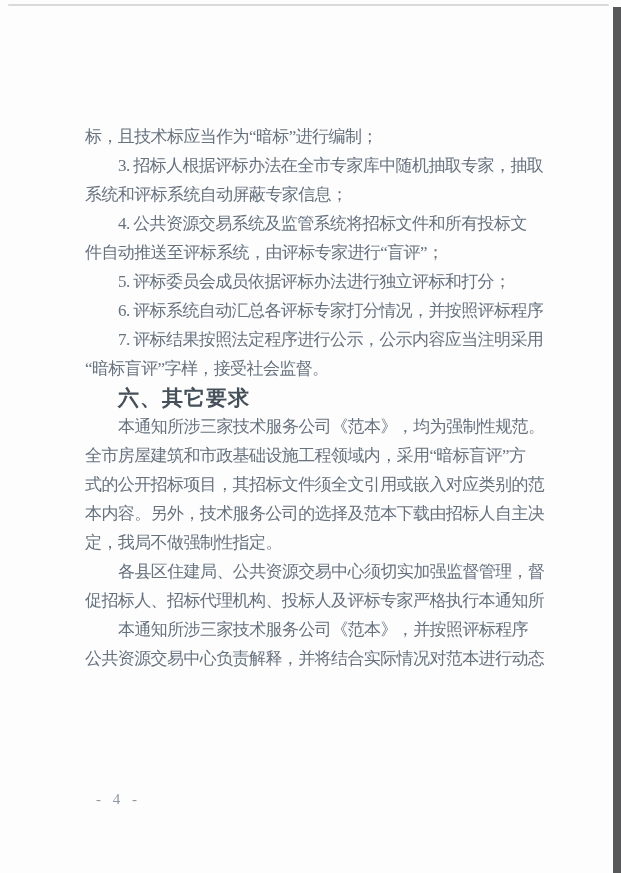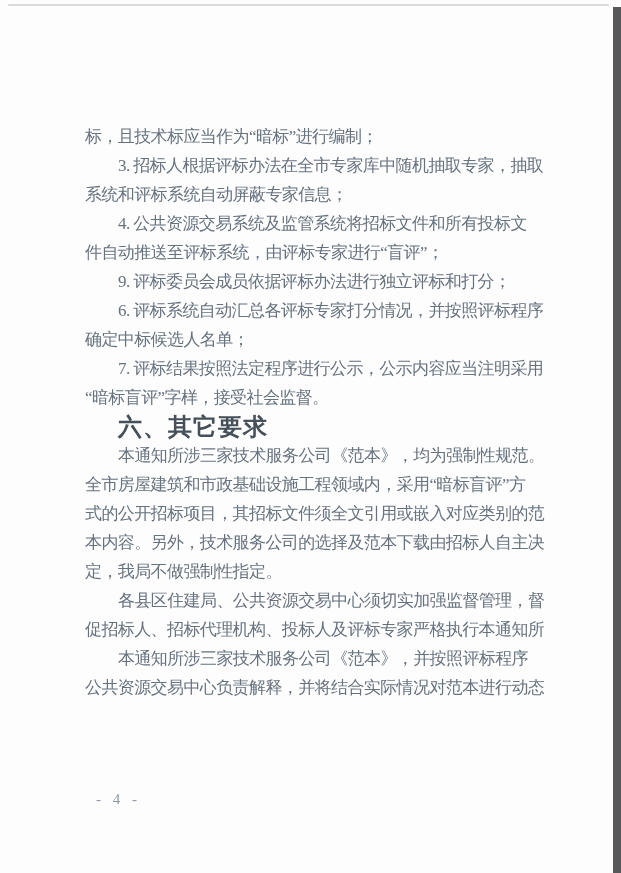--- a/index.html
+++ b/index.html
@@ -32,21 +32,21 @@
     position:absolute;left:85px;top:122px;width:470px;
     font-size:17px;line-height:29px;
     letter-spacing:-0.6px;
     color:var(--text);
   }
   .line{white-space:nowrap;height:29px;}
   .line.indent{padding-left:33px;}
   .line.heading{
     font-family:"Liberation Sans","DejaVu Sans",sans-serif;
     font-weight:700;
-    font-size:24px;
+    font-size:21px;
     color:var(--heading);
     letter-spacing:1px;
   }
   .page-number{
     position:absolute;left:96px;top:790px;
     font-size:15px;line-height:18px;
     color:var(--pagenum);
     letter-spacing:4px;
     white-space:nowrap;
   }
@@ -56,23 +56,22 @@
 
 <div class="canvas">
   <div class="scan-edge-top"></div>
   <div class="scan-edge-right"></div>
   <div class="doc-body" id="doc-body">
       <div class="line">标，且技术标应当作为“暗标”进行编制；</div>
       <div class="line indent">3. 招标人根据评标办法在全市专家库中随机抽取专家，抽取</div>
       <div class="line">系统和评标系统自动屏蔽专家信息；</div>
       <div class="line indent">4. 公共资源交易系统及监管系统将招标文件和所有投标文</div>
       <div class="line">件自动推送至评标系统，由评标专家进行“盲评”；</div>
-      <div class="line indent">9. 评标委员会成员依据评标办法进行独立评标和打分；</div>
+      <div class="line indent">5. 评标委员会成员依据评标办法进行独立评标和打分；</div>
       <div class="line indent">6. 评标系统自动汇总各评标专家打分情况，并按照评标程序</div>
-      <div class="line">确定中标候选人名单；</div>
       <div class="line indent">7. 评标结果按照法定程序进行公示，公示内容应当注明采用</div>
       <div class="line">“暗标盲评”字样，接受社会监督。</div>
       <div class="line indent heading">六、其它要求</div>
       <div class="line indent">本通知所涉三家技术服务公司《范本》，均为强制性规范。</div>
       <div class="line">全市房屋建筑和市政基础设施工程领域内，采用“暗标盲评”方</div>
       <div class="line">式的公开招标项目，其招标文件须全文引用或嵌入对应类别的范</div>
       <div class="line">本内容。另外，技术服务公司的选择及范本下载由招标人自主决</div>
       <div class="line">定，我局不做强制性指定。</div>
       <div class="line indent">各县区住建局、公共资源交易中心须切实加强监督管理，督</div>
       <div class="line">促招标人、招标代理机构、投标人及评标专家严格执行本通知所</div>

